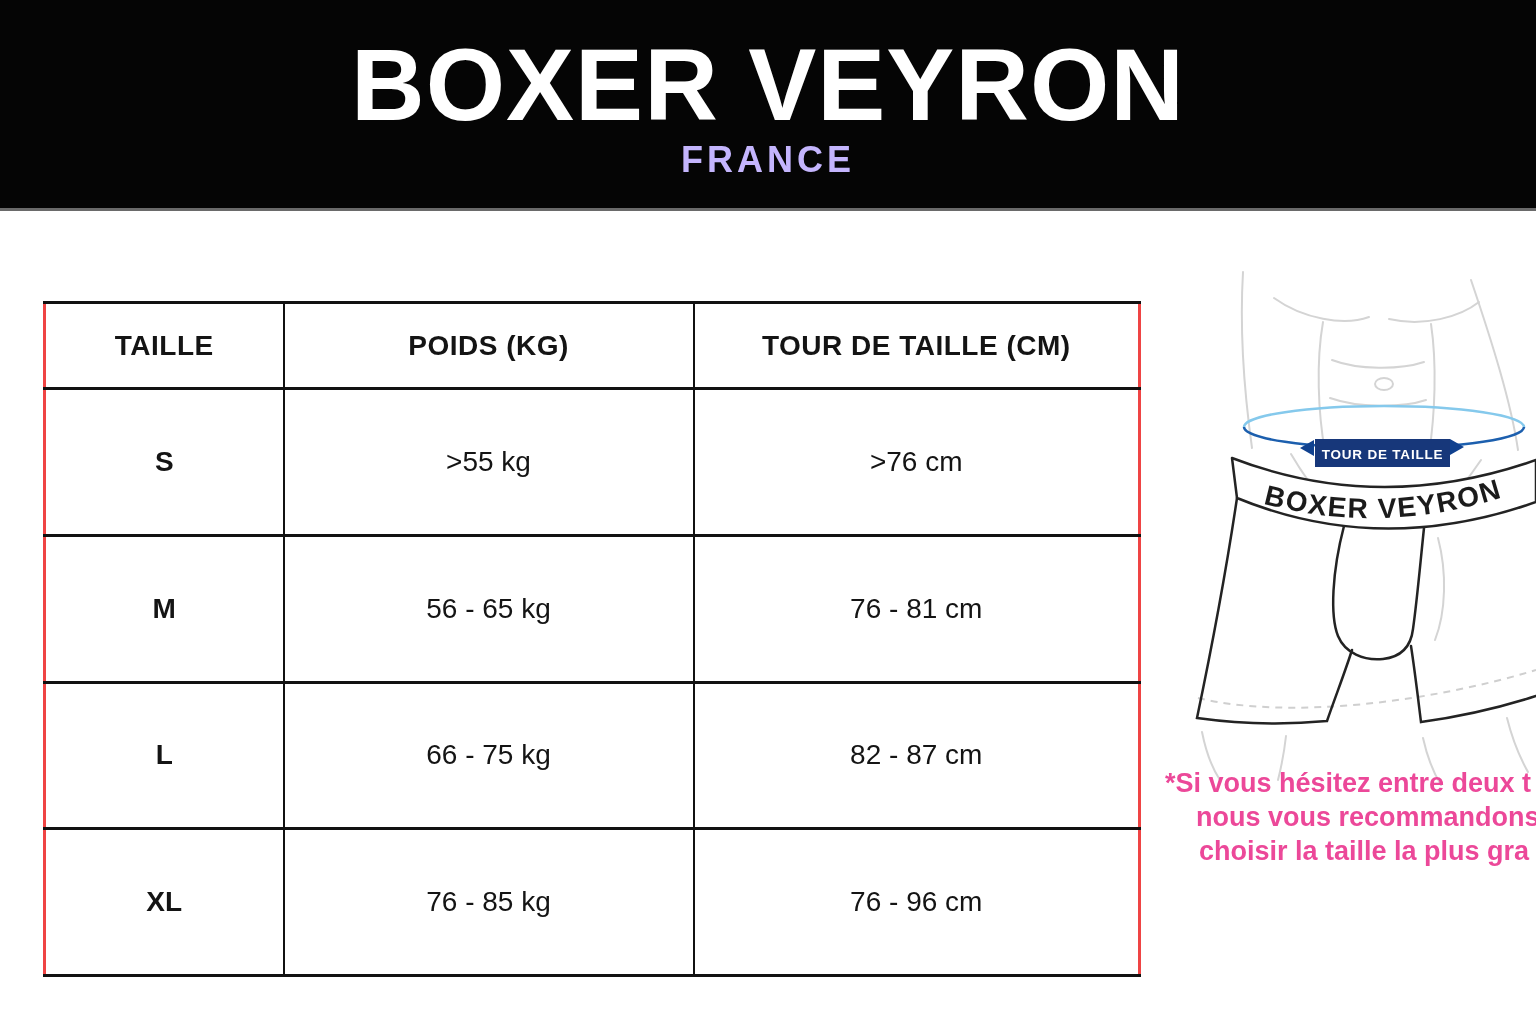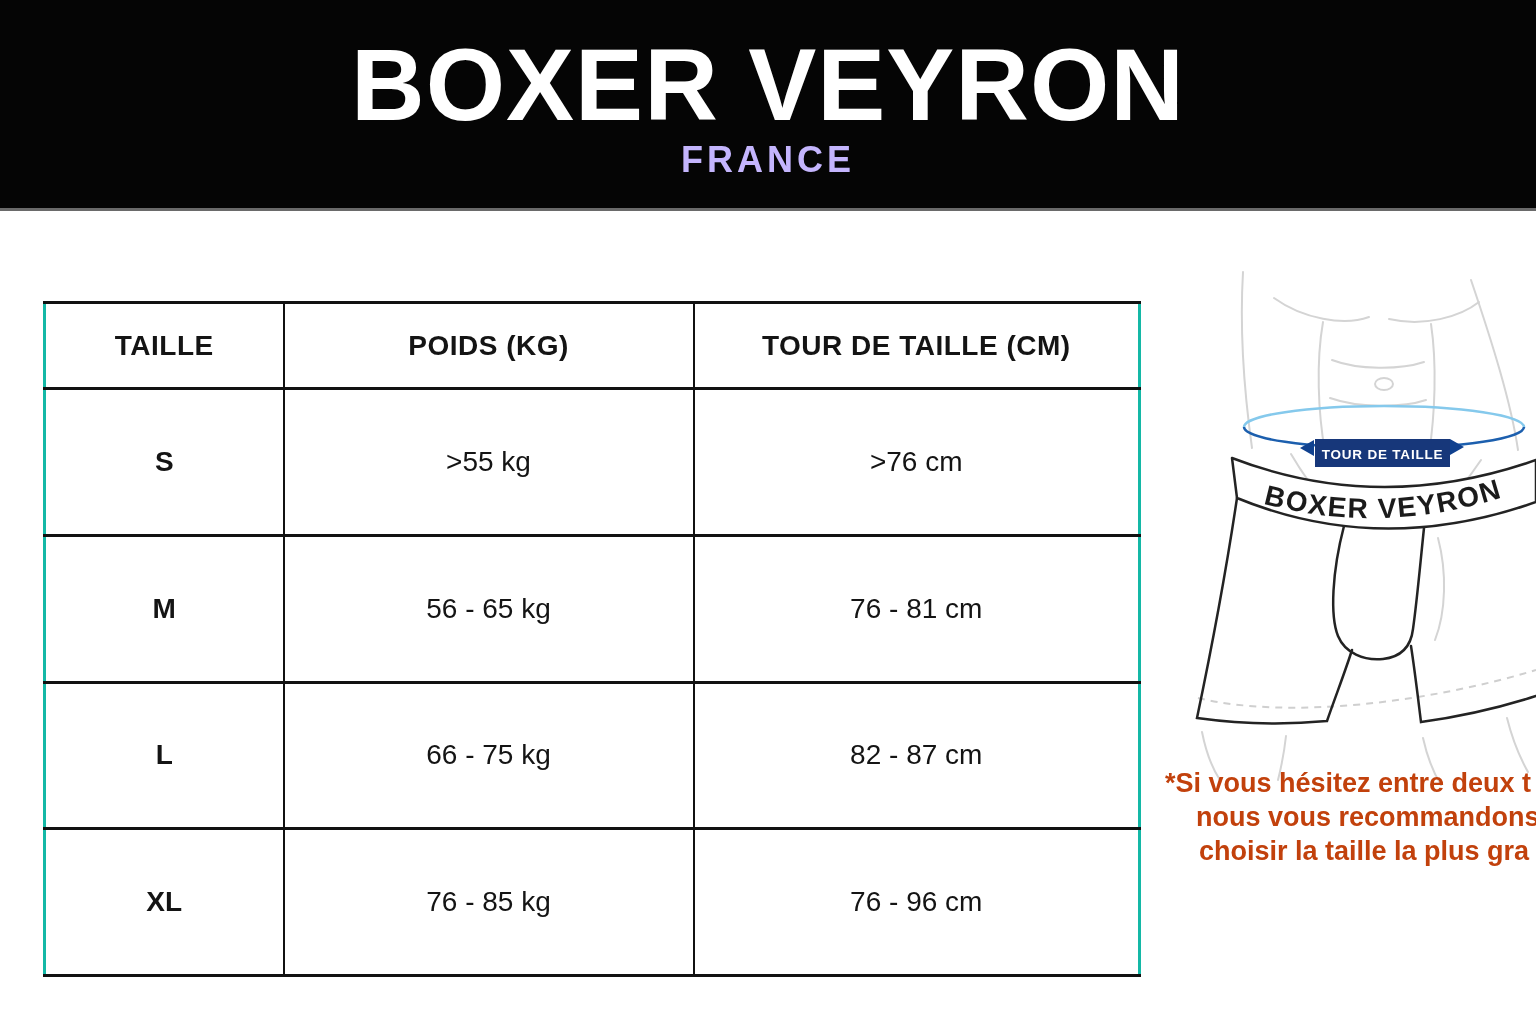--- a/index.html
+++ b/index.html
@@ -51,21 +51,21 @@
   .size-table col.c2 { width: 410px; }
   .size-table col.c3 { width: 446px; }
   .size-table th, .size-table td {
     border: 2px solid #111111;
     border-top-width: 3px;
     border-bottom-width: 3px;
     text-align: center;
     vertical-align: middle;
     padding: 0;
   }
-  .size-table { border: 3px solid #14b8a6; padding-left: 12px; }
+  .size-table { border: 3px solid #ef4444; padding-left: 12px; }
   .size-table th {
     height: 83px;
     font-size: 28px;
     font-weight: bold;
     letter-spacing: 0.5px;
   }
   .size-table td { height: 84px; font-size: 28px; font-weight: normal; }
   .size-table td.size-cell { font-size: 28px; font-weight: bold; }
 
   
@@ -74,21 +74,21 @@
     width: 396px; height: 620px;
   }
 
   
   .footnote {
     position: absolute; left: 0; top: 766px;
     width: 1240px;
     font-weight: bold;
     font-size: 27px;
     line-height: 34px;
-    color: #c2410c;
+    color: #ec4899;
     white-space: nowrap;
   }
   .footnote .fl { position: relative; }
   .footnote .fl1 { left: 1165px; }
   .footnote .fl2 { left: 1196px; }
   .footnote .fl3 { left: 1199px; }
 </style>
 </head>
 <body>
 

